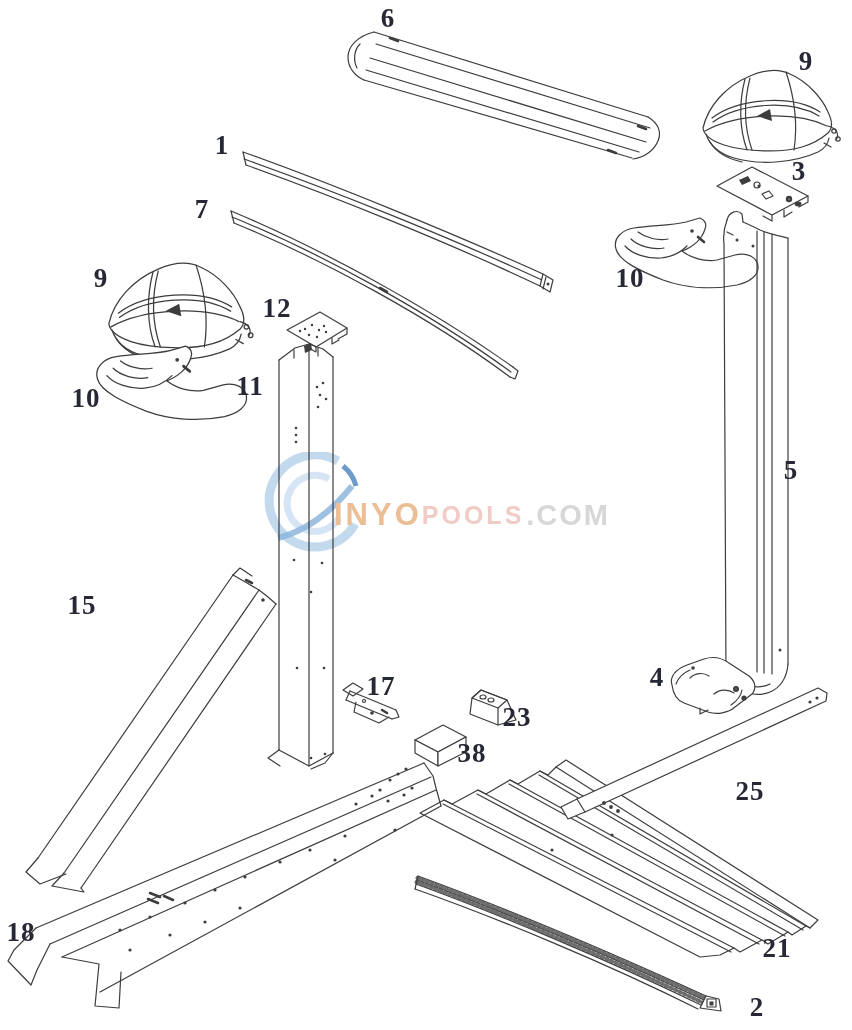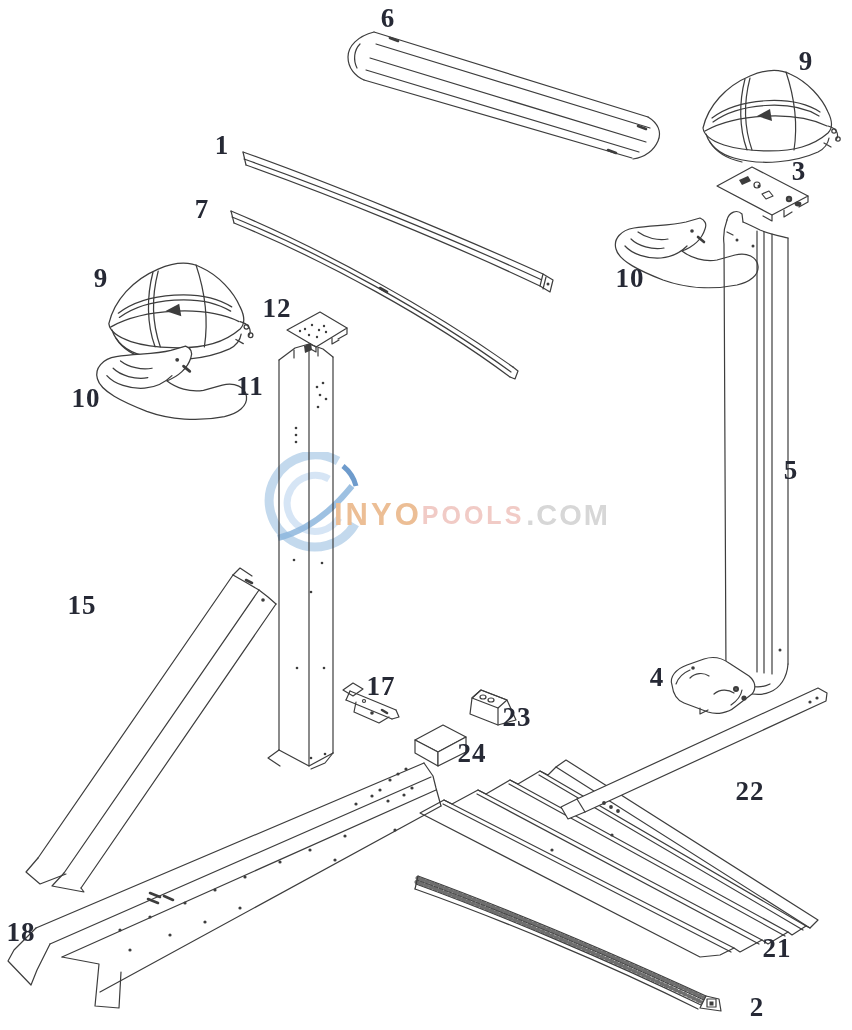--- a/index.html
+++ b/index.html
@@ -323,19 +323,19 @@
   <div class="plabel" style="left:630px;top:278px">10</div>
   <div class="plabel" style="left:101px;top:278px">9</div>
   <div class="plabel" style="left:277px;top:308px">12</div>
   <div class="plabel" style="left:250px;top:386px">11</div>
   <div class="plabel" style="left:86px;top:398px">10</div>
   <div class="plabel" style="left:791px;top:470px">5</div>
   <div class="plabel" style="left:82px;top:605px">15</div>
   <div class="plabel" style="left:381px;top:686px">17</div>
   <div class="plabel" style="left:517px;top:717px">23</div>
   <div class="plabel" style="left:657px;top:677px">4</div>
-  <div class="plabel" style="left:472px;top:753px">24</div>
-  <div class="plabel" style="left:750px;top:791px">22</div>
+  <div class="plabel" style="left:472px;top:753px">38</div>
+  <div class="plabel" style="left:750px;top:791px">25</div>
   <div class="plabel" style="left:21px;top:932px">18</div>
   <div class="plabel" style="left:777px;top:948px">21</div>
   <div class="plabel" style="left:757px;top:1007px">2</div>
 
 </div>
 
 </body></html>

